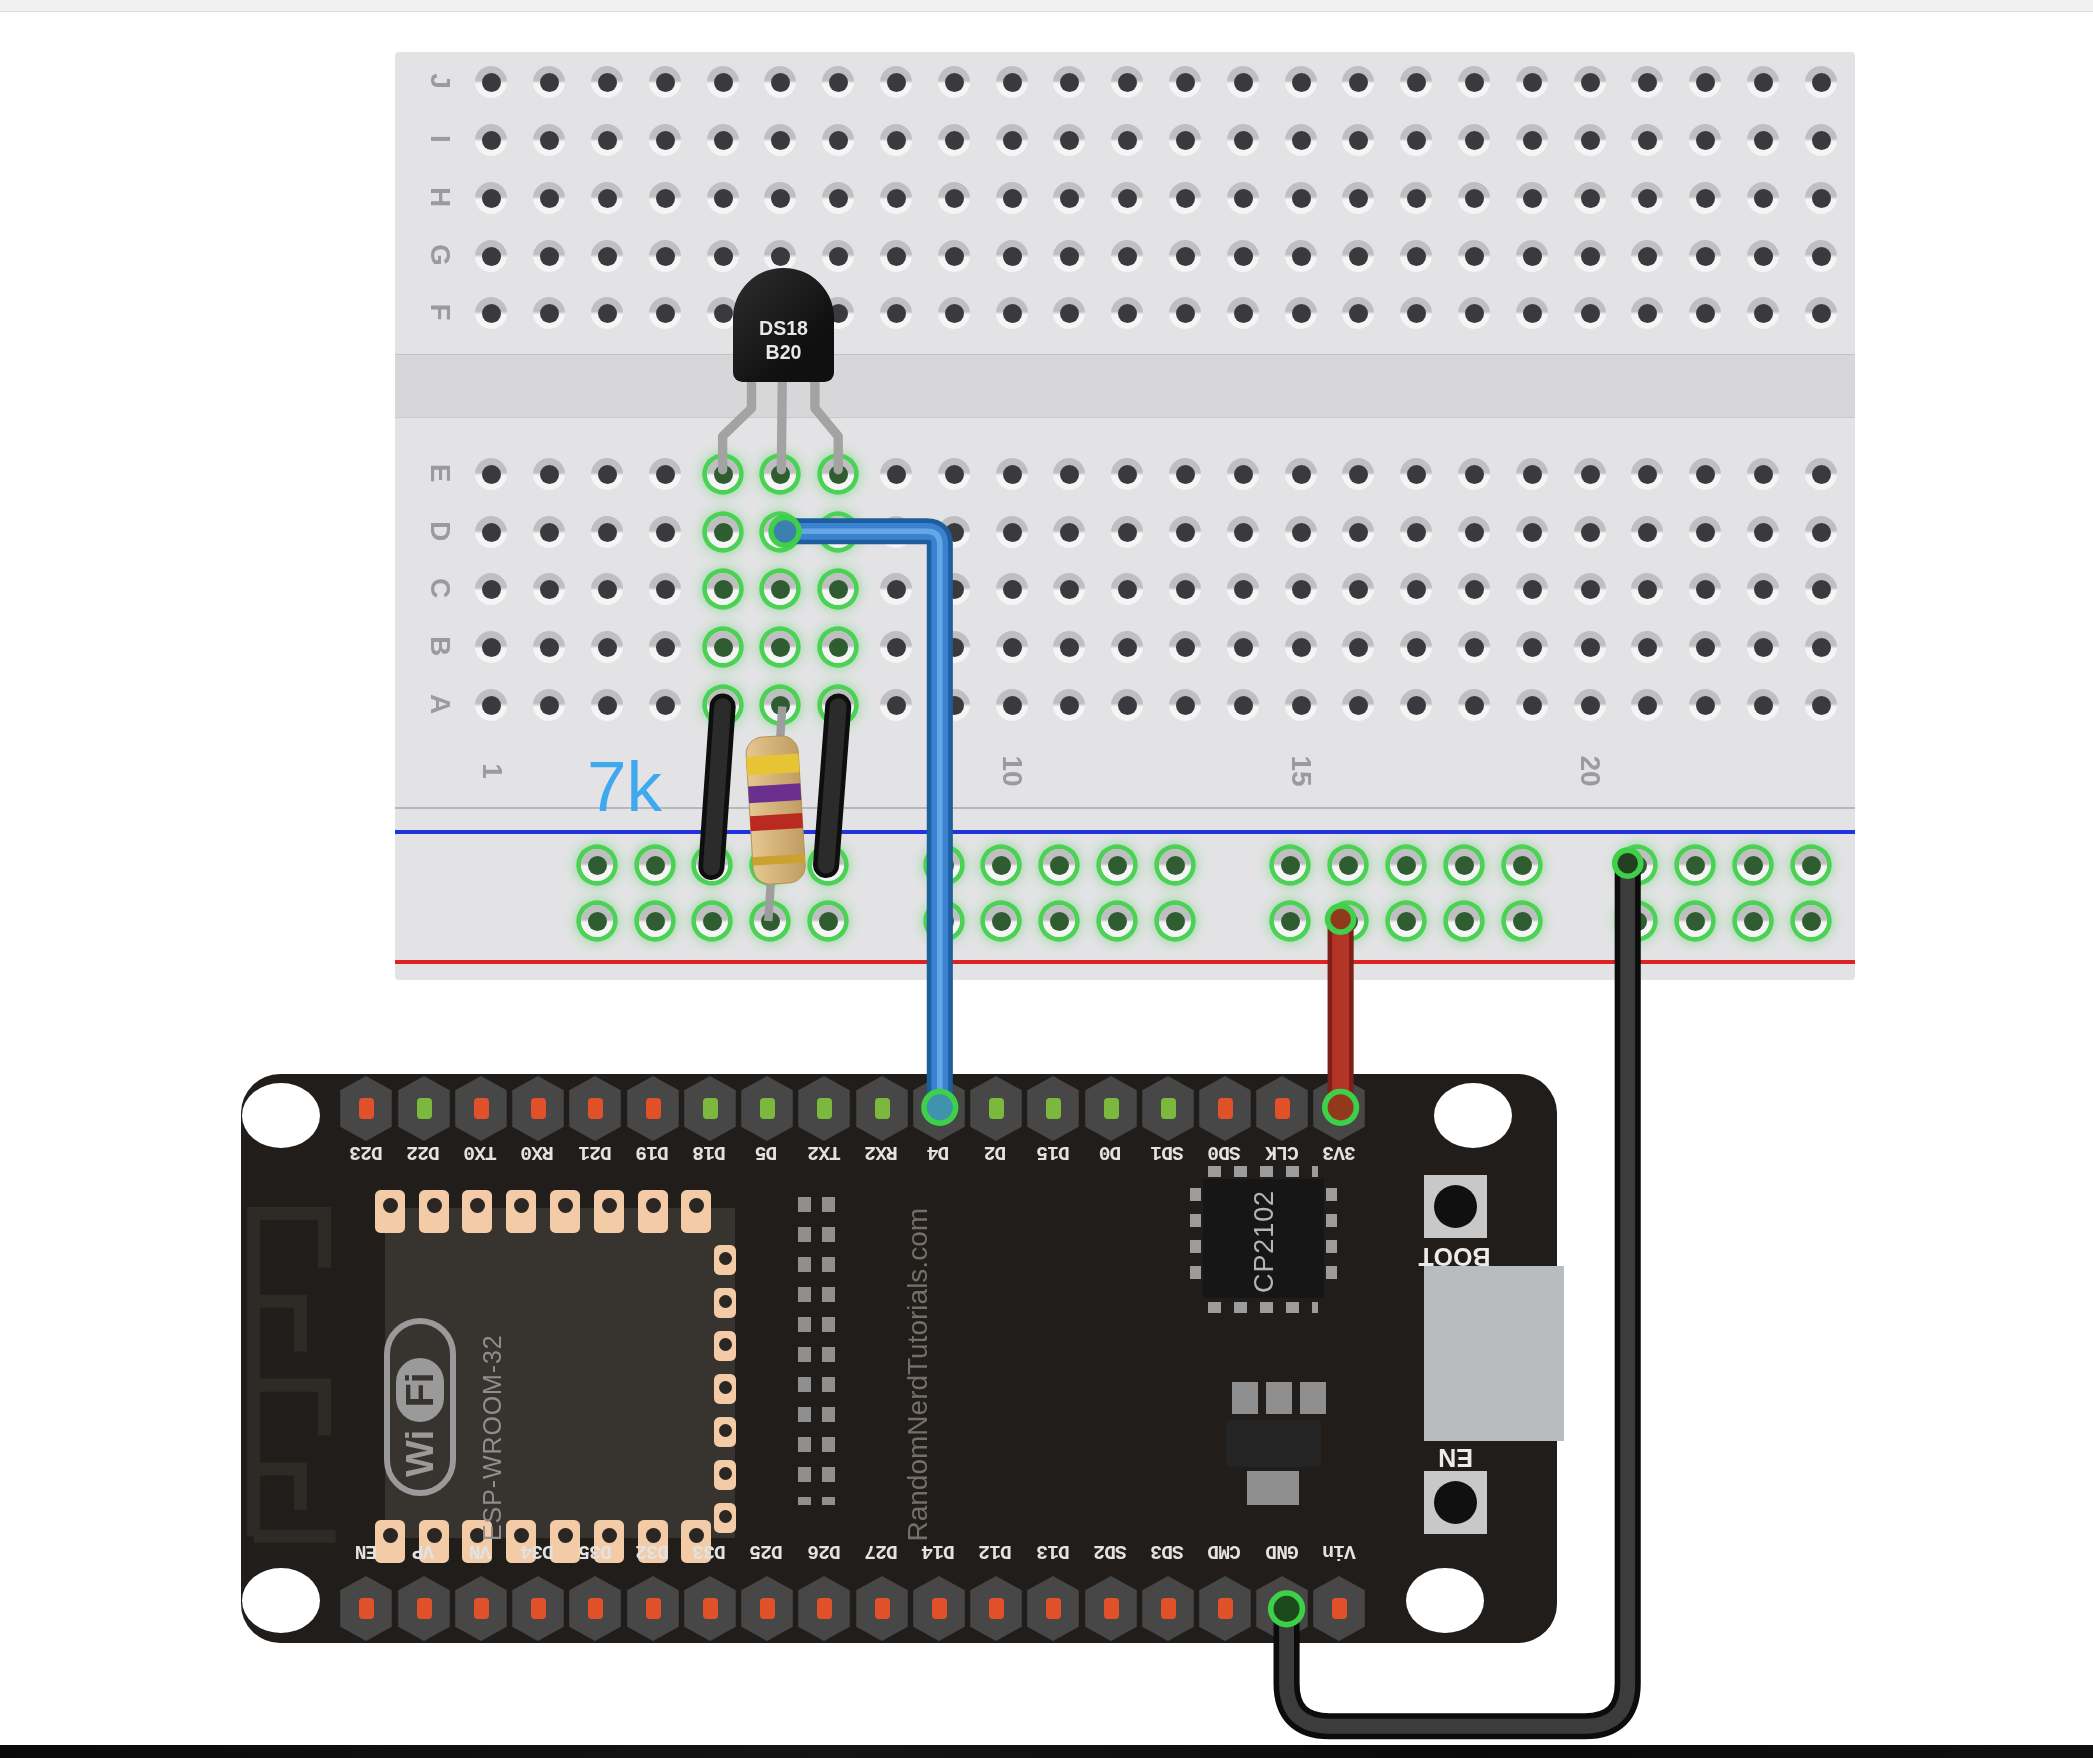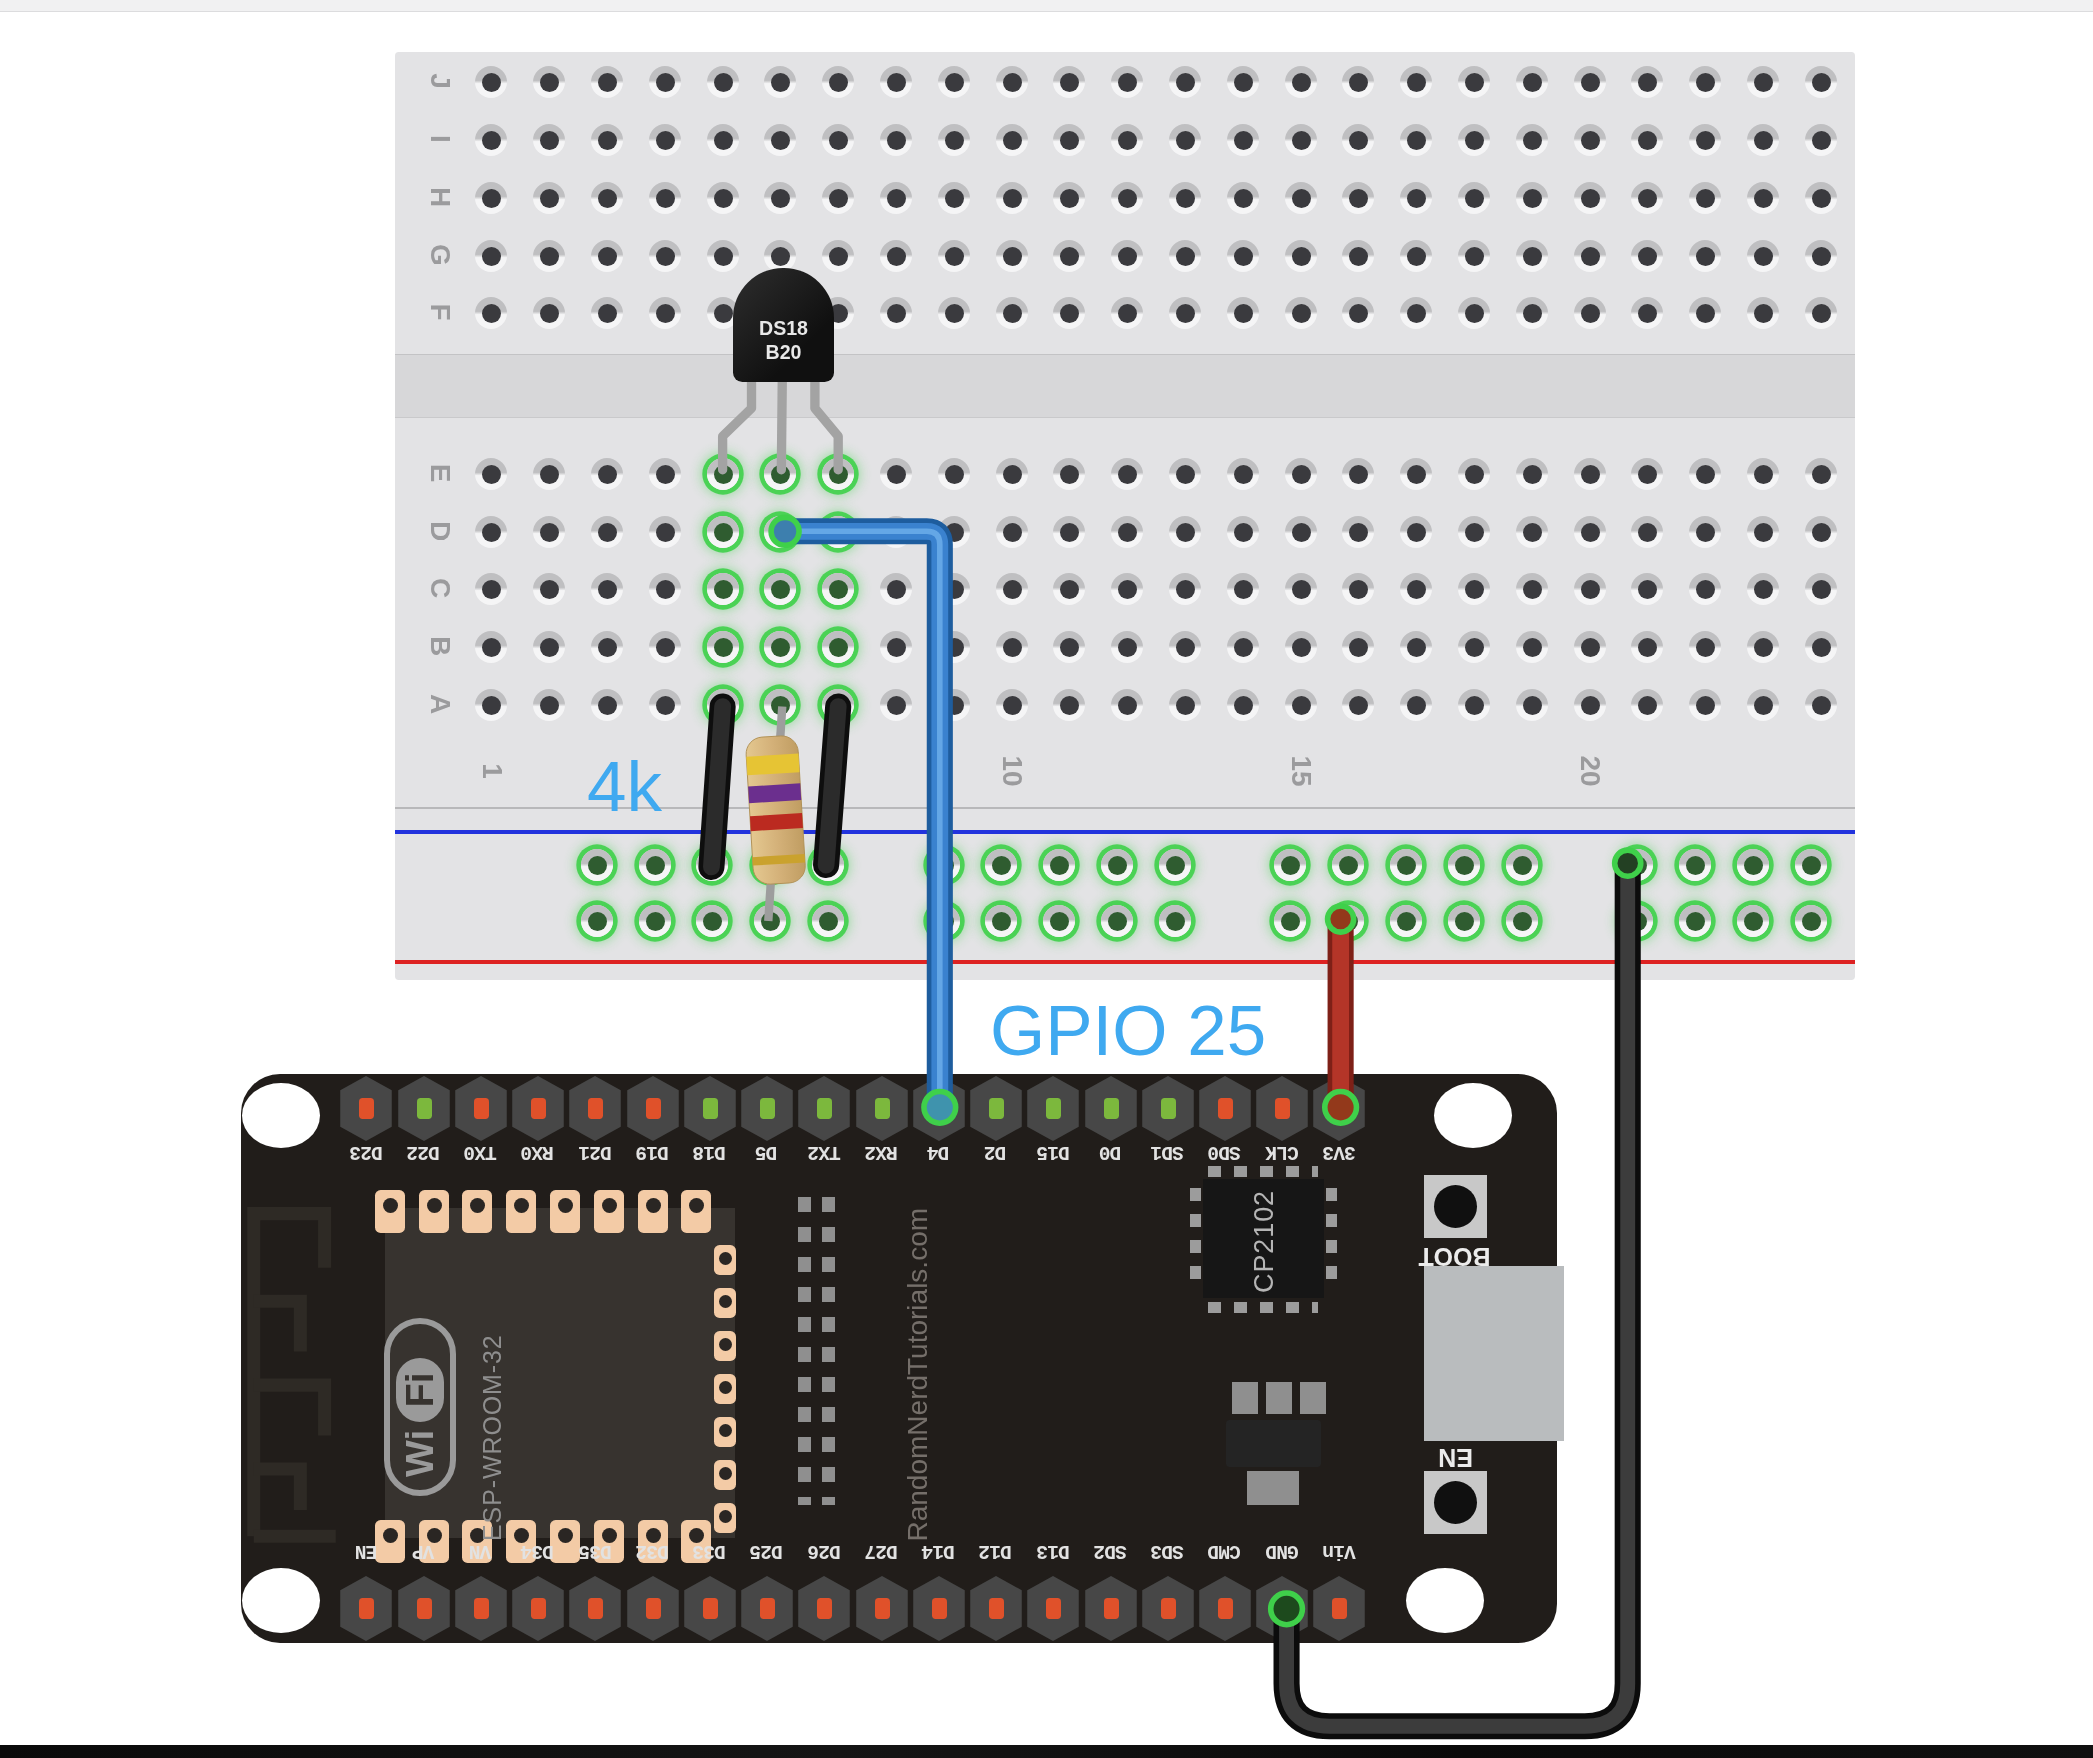--- a/index.html
+++ b/index.html
@@ -672,17 +672,16 @@
     </g>
   </svg>
 
   <div class="sensor">
     <div class="stext">
       <div>DS18</div>
       <div>B20</div>
     </div>
   </div>
 
-  <div class="note" style="left:587px;top:746px;">4k</div>
-  <div class="note" style="left:990px;top:990px;">GPIO 25</div>
+  <div class="note" style="left:587px;top:746px;">7k</div>
 
 </div>
 
 
 </body></html>

